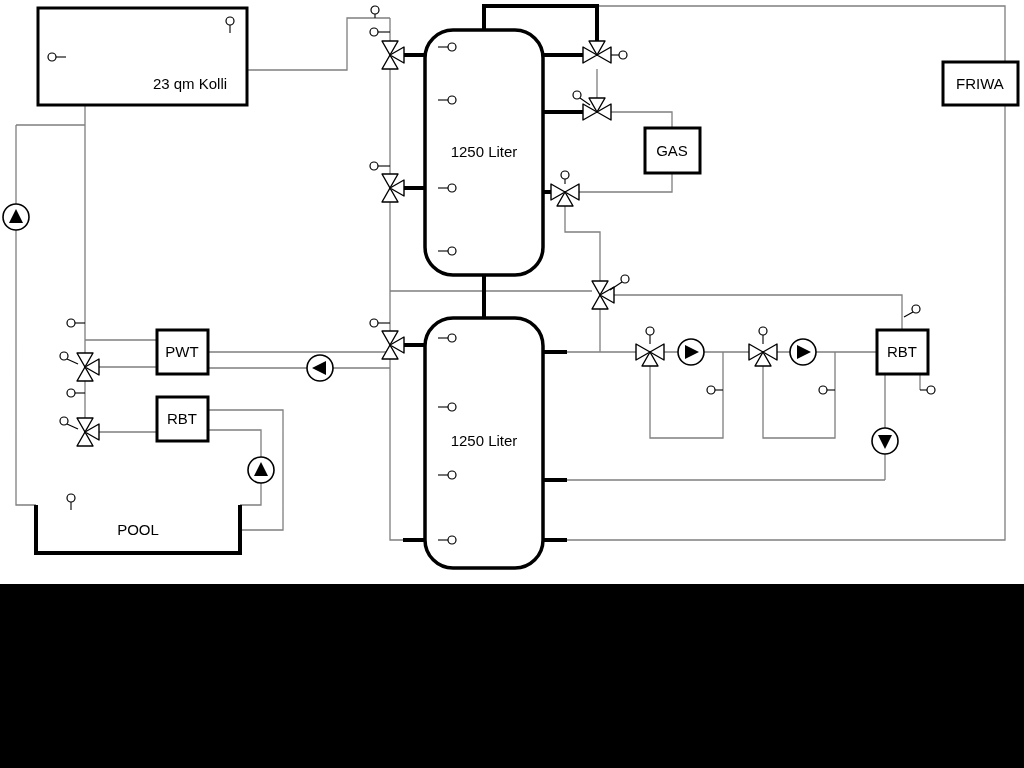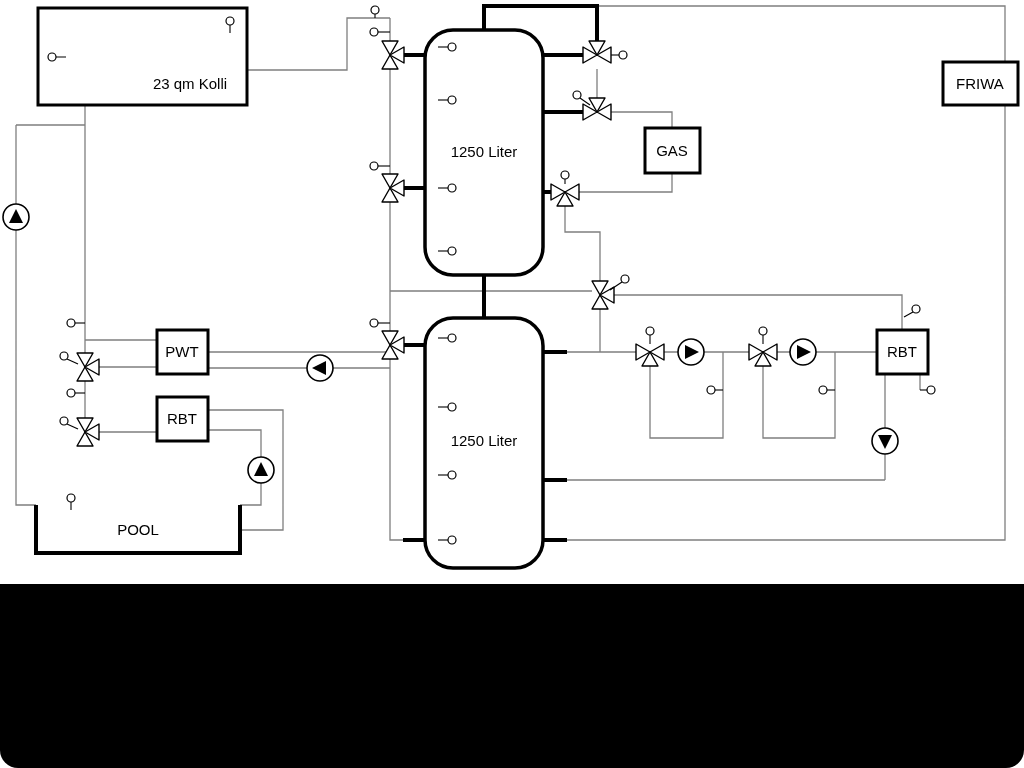--- a/index.html
+++ b/index.html
@@ -1,16 +1,16 @@
 <!DOCTYPE html>
 <html><head>
 <meta charset="utf-8">
 <style>
   html,body { margin:0; padding:0; background:#fff; }
-  #page { position:relative; width:1024px; height:768px; background:#fff; overflow:hidden;border-radius:18px; }
+  #page { position:relative; width:1024px; height:768px; background:#fff; overflow:hidden; }
   svg { display:block; }
   .box   { fill:#fff; stroke:#000; stroke-width:3; }
   .tank  { fill:#fff; stroke:#000; stroke-width:3.5; }
   .pool  { fill:none; stroke:#000; stroke-width:4; }
   .thin path  { fill:none; stroke-width:1.3; }
   .thick path { fill:none; stroke-width:4; }
   .valve polygon { fill:#fff; stroke:#000; stroke-width:1.4; stroke-linejoin:round; }
   .valve circle, .sensor circle { fill:#fff; stroke:#000; stroke-width:1.2; }
   .valve path, .sensor path { fill:none; stroke:#000; stroke-width:1.1; }
   .pump circle { fill:#fff; stroke:#000; stroke-width:1.6; }

